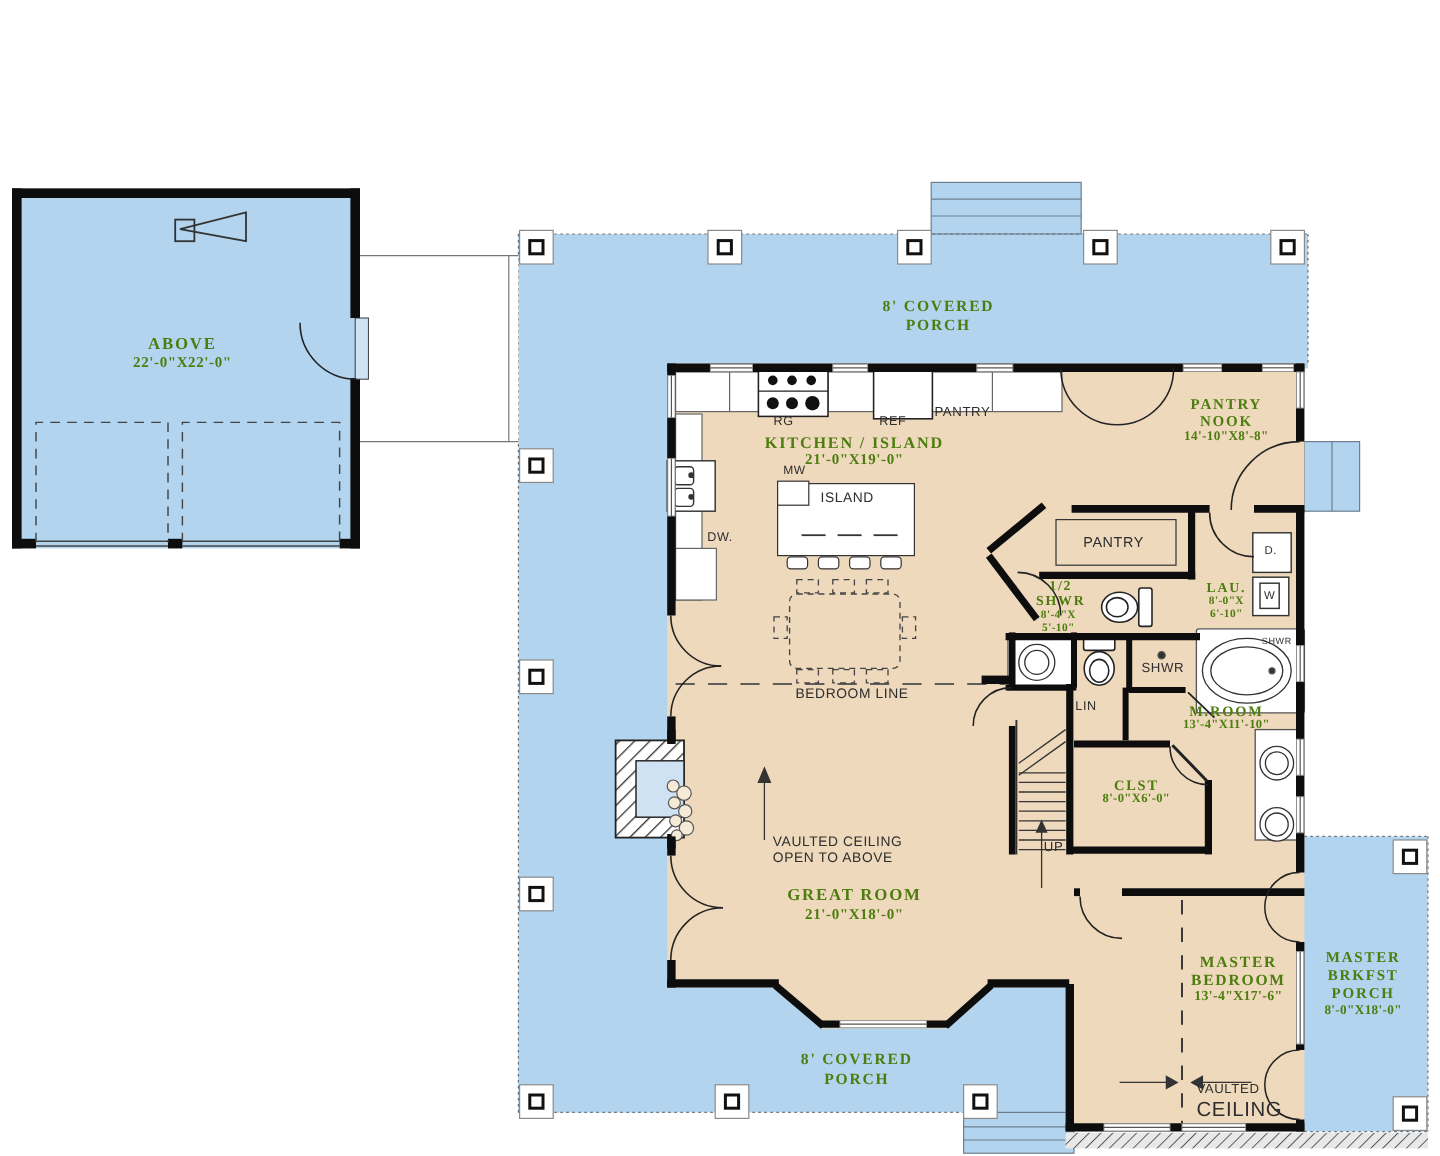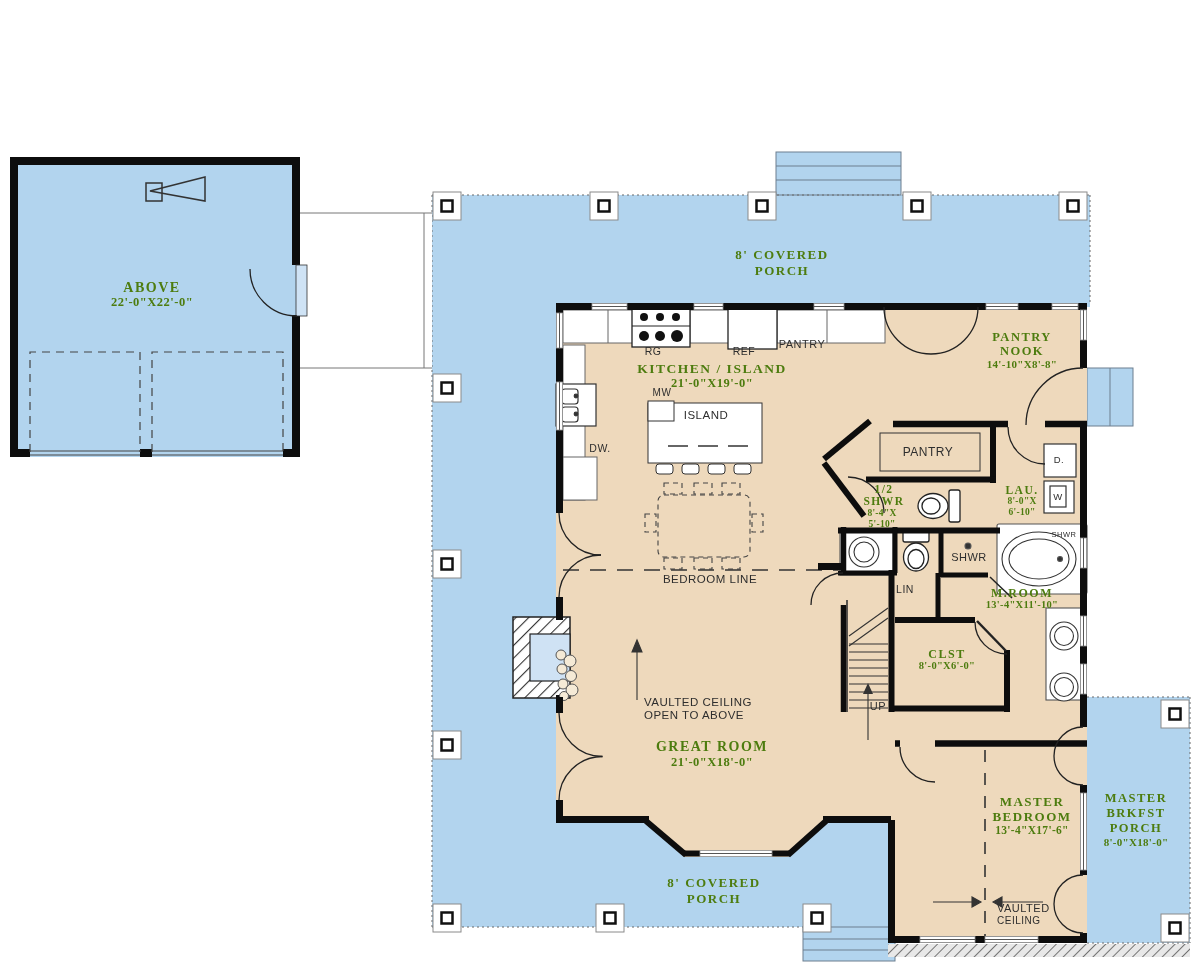--- a/index.html
+++ b/index.html
@@ -416,15 +416,15 @@
 <div class="lbl hand" style="left:1064px;top:531px;font-size:7.5px">SHWR</div>
 <div class="lbl hand" style="left:905px;top:584px;font-size:10.5px">LIN</div>
 <div class="lbl hand" style="left:1059px;top:455px;font-size:9.5px">D.</div>
 <div class="lbl hand" style="left:1058px;top:492px;font-size:9.5px">W</div>
 <div class="lbl hand" style="left:878px;top:701px;font-size:11px">UP</div>
 
 <div class="lbl hand" style="left:710px;top:574px;font-size:11.5px">BEDROOM LINE</div>
 <div class="lbl hand left" style="left:644px;top:697px;font-size:11.5px">VAULTED CEILING</div>
 <div class="lbl hand left" style="left:644px;top:710px;font-size:11.5px">OPEN TO ABOVE</div>
 <div class="lbl hand left" style="left:997px;top:903px;font-size:11px">VAULTED</div>
-<div class="lbl hand left" style="left:997px;top:916px;font-size:10px">CEILING</div>
+<div class="lbl hand left" style="left:997px;top:916px;font-size:17px">CEILING</div>
 
 </div>
 
 </body></html>

